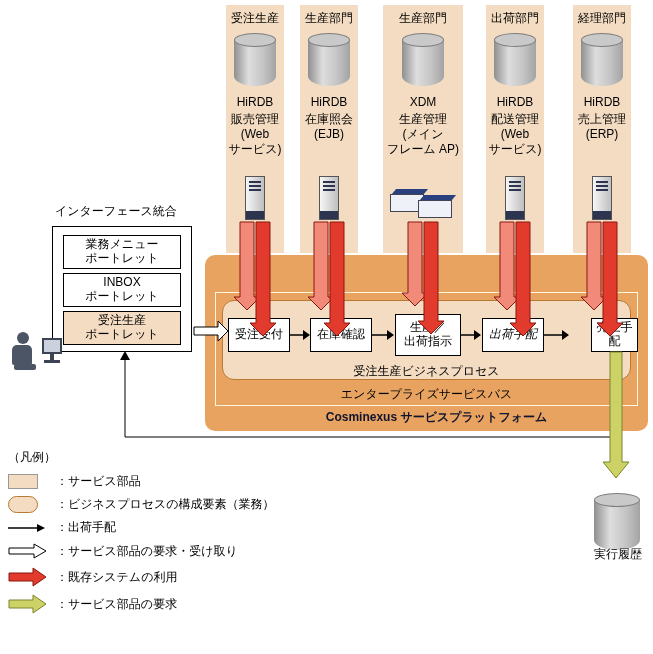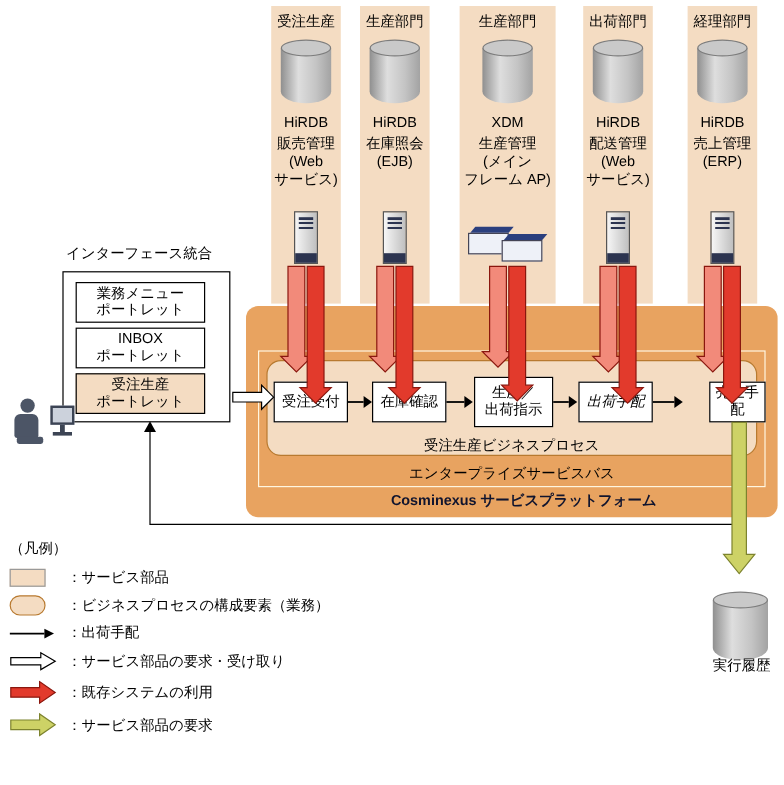--- a/index.html
+++ b/index.html
@@ -55,21 +55,21 @@
     background:var(--tan);border:1px solid var(--panel-border);border-radius:12px;box-sizing:border-box;}
   .bp-label{position:absolute;left:0;right:0;bottom:3px;text-align:center;}
 
   .step-box{position:absolute;background:#fff;border:1px solid #000;box-sizing:border-box;
     display:flex;align-items:center;justify-content:center;line-height:1.15;}
 
   
   .if-title{position:absolute;left:55px;top:204px;}
   .if-box{position:absolute;left:52px;top:226px;width:140px;height:126px;
     background:#fff;border:1px solid #000;box-sizing:border-box;}
-  .portlet{position:absolute;left:10px;width:108px;height:34px;background:#fff;border:1px solid #000;
+  .portlet{position:absolute;left:10px;width:118px;height:34px;background:#fff;border:1px solid #000;
     box-sizing:border-box;display:flex;align-items:center;justify-content:center;line-height:1.15;}
   .portlet.highlight{background:var(--tan);}
 
   
   .user{position:absolute;left:8px;top:330px;width:56px;height:50px;}
   .u-head{position:absolute;left:9px;top:2px;width:12px;height:12px;border-radius:50%;background:#4c5566;}
   .u-body{position:absolute;left:4px;top:15px;width:20px;height:20px;border-radius:5px 5px 2px 2px;background:#4c5566;}
   .u-leg{position:absolute;left:6px;top:34px;width:22px;height:6px;background:#4c5566;border-radius:2px;}
   .m-screen{position:absolute;left:34px;top:8px;width:20px;height:16px;background:#ccd2dc;border:2px solid #3c4454;box-sizing:border-box;}
   .m-stand{position:absolute;left:42px;top:24px;width:4px;height:6px;background:#3c4454;}

